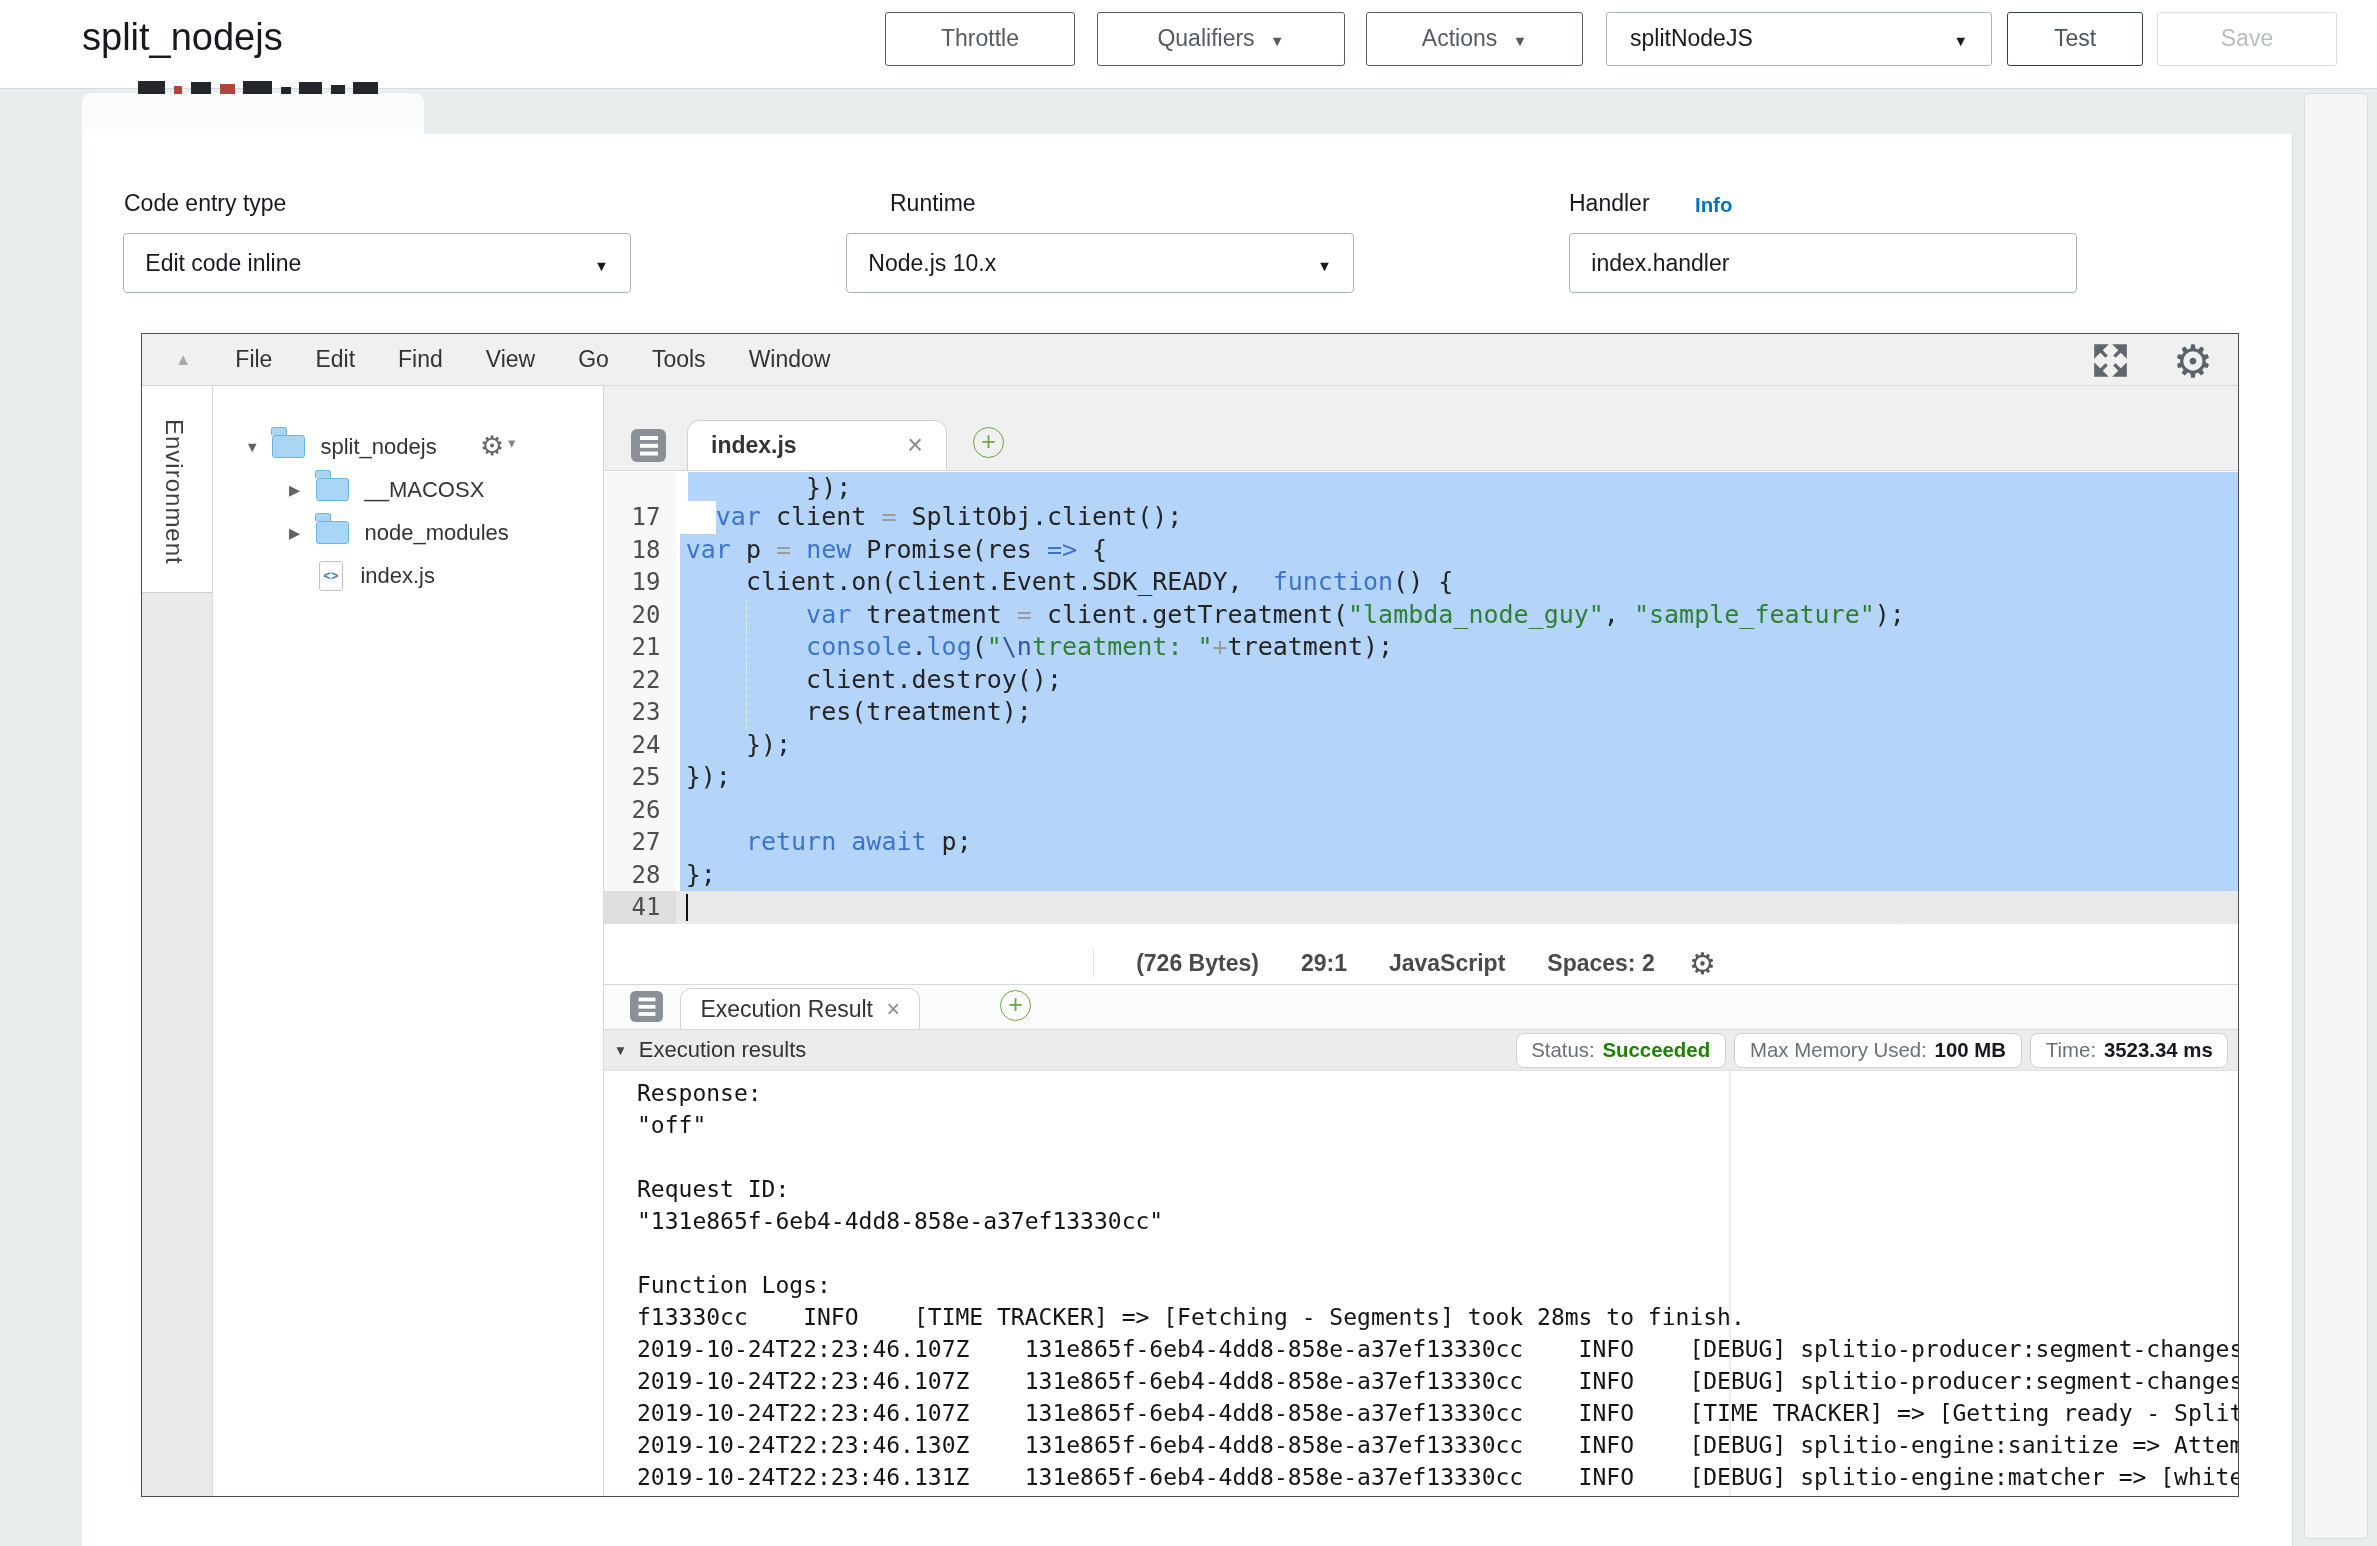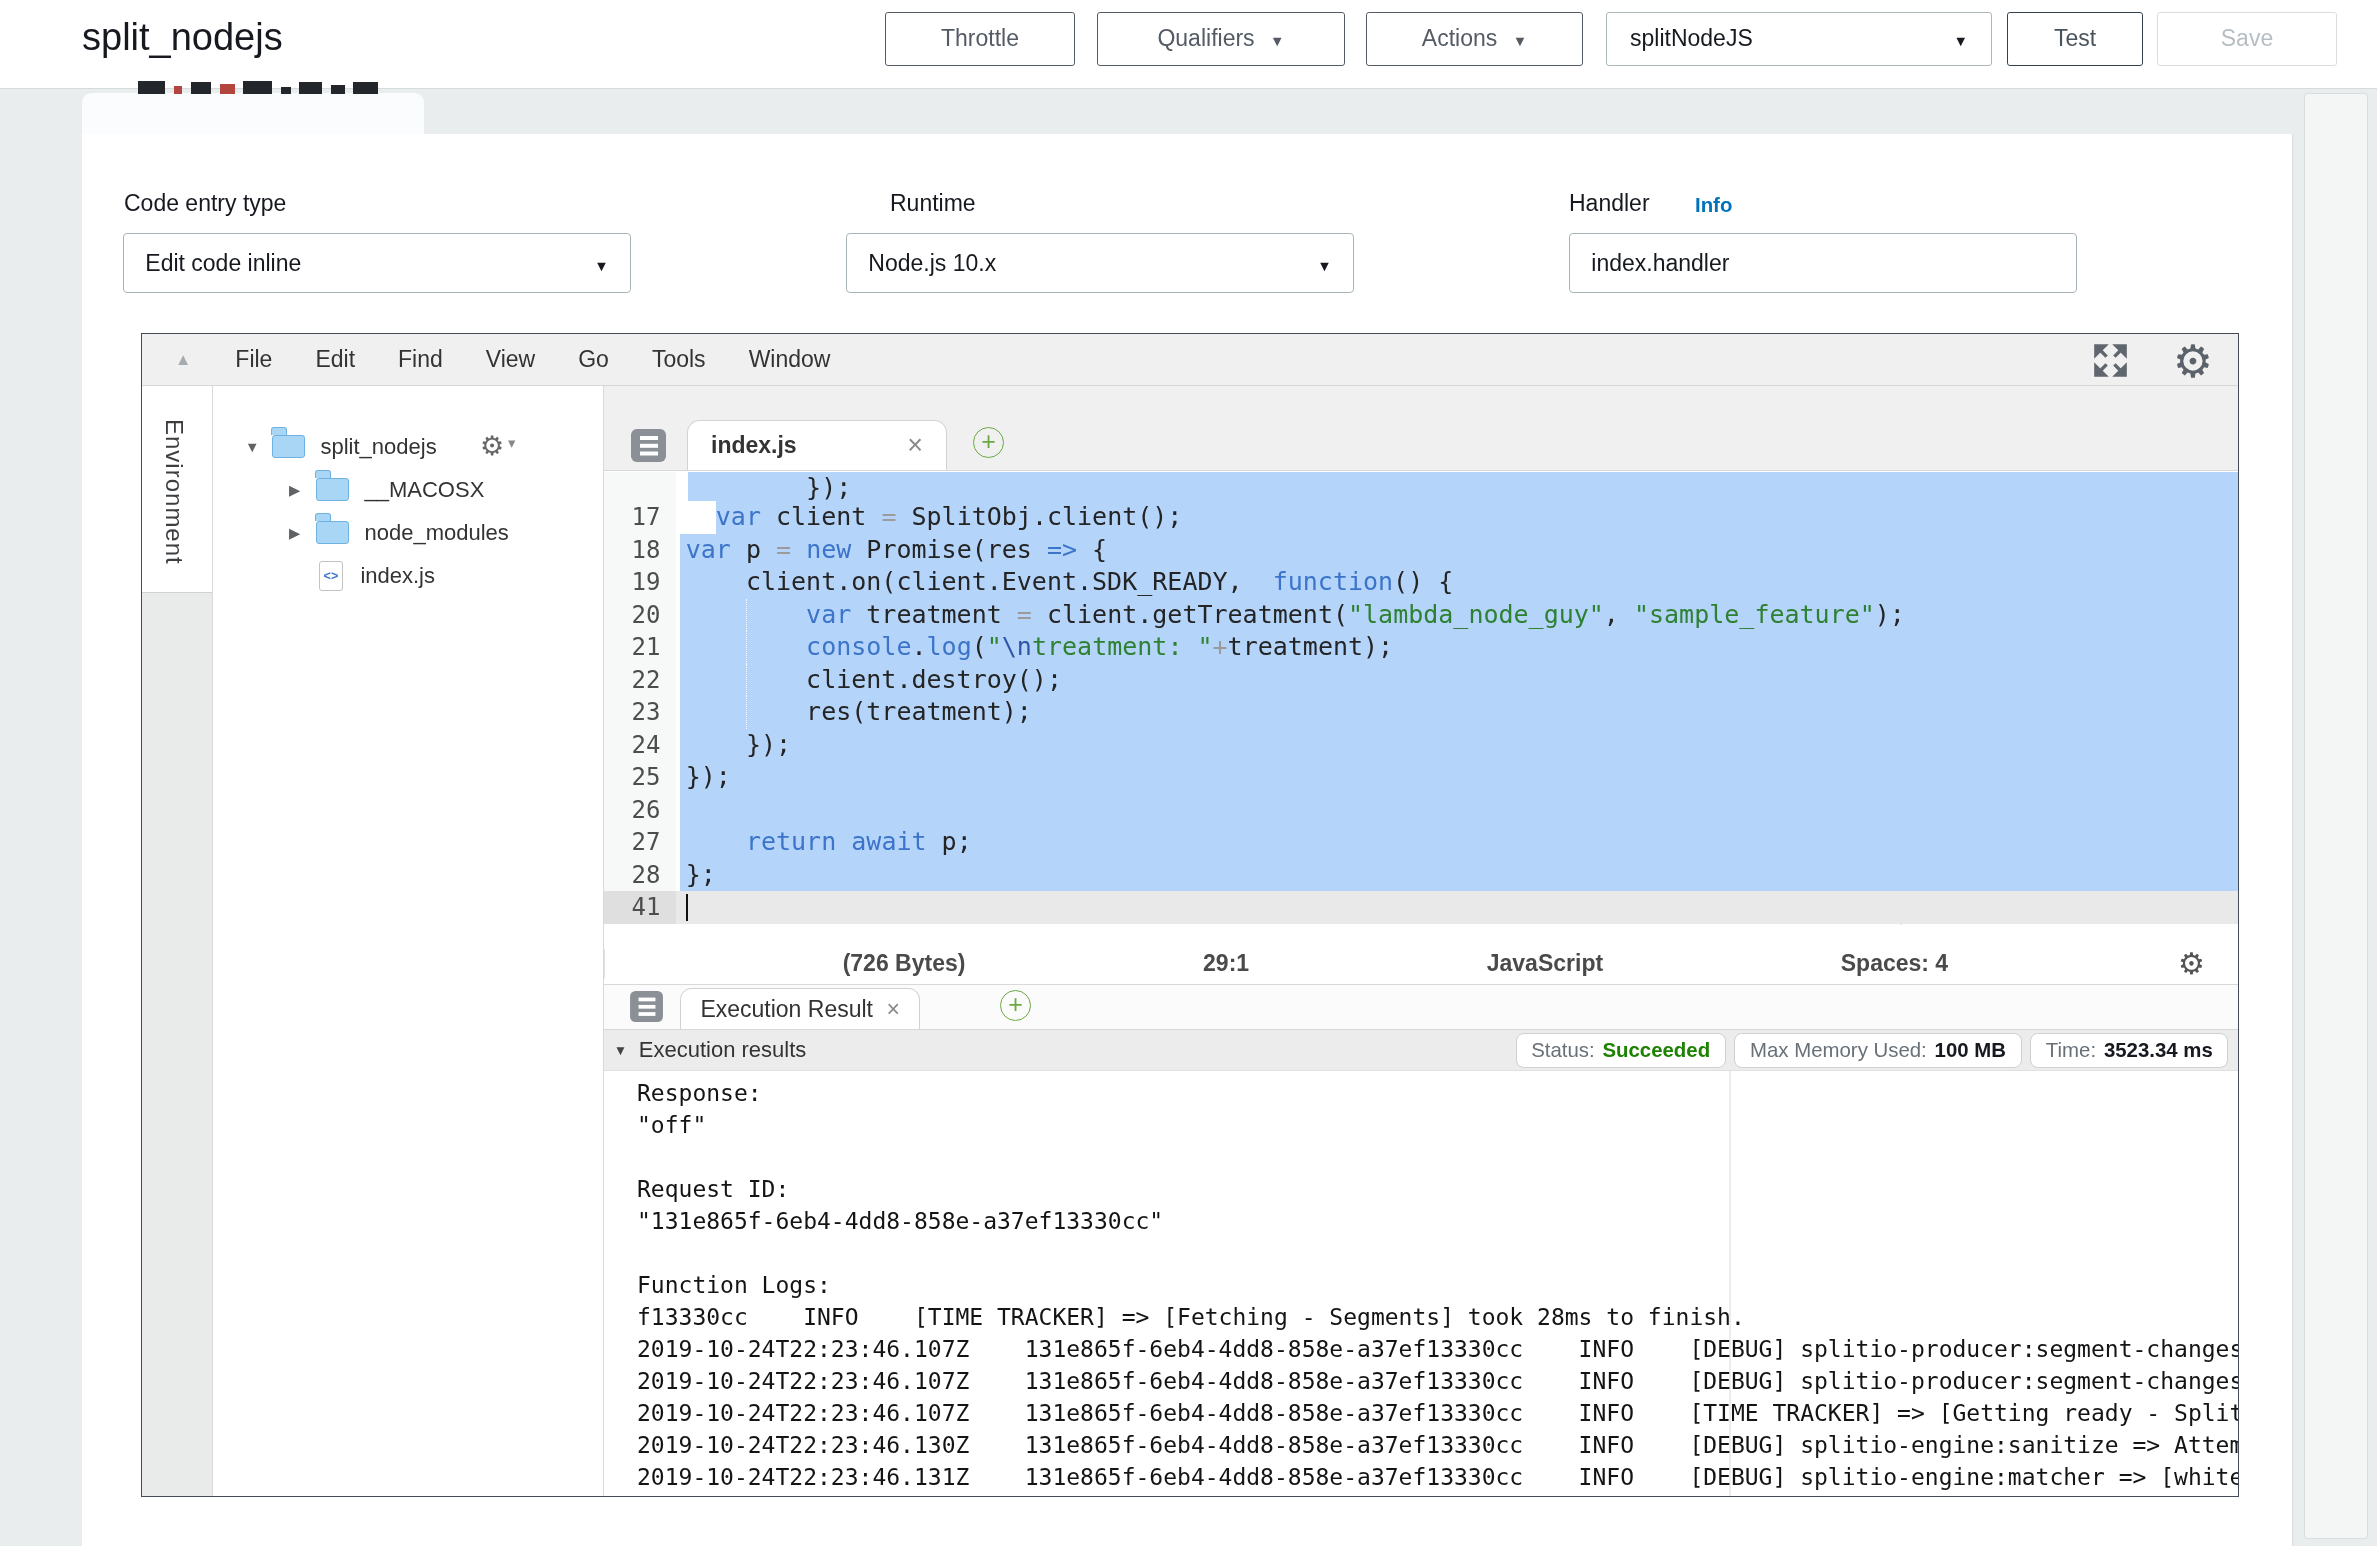--- a/index.html
+++ b/index.html
@@ -114,21 +114,21 @@
   .sel-sliver>.sel-bg{left:11.6px}
   .indent-guide{position:absolute;left:70px;top:0;bottom:0;border-left:1.9px dotted rgba(255,255,255,.9);z-index:1}
   .code-row.active{background:#e9e9e9}
   .active .gutter-cell{background:#dfdfdf}
   .caret-bar{position:absolute;left:9.7px;top:2.9px;width:1.9px;height:27px;background:#101010;z-index:3}
   .tk-t{color:#242424}.tk-k{color:#3b74c9}.tk-s{color:#2e8033}.tk-e{color:#2f55a4}.tk-o{color:#9b9b9b}
 
   
   #statusbar{position:absolute;left:462px;top:608px;right:0;height:43px;background:#fff;
              border-bottom:1px solid #d8d8d8;box-sizing:border-box;display:flex;align-items:center;
-             justify-content:space-between;gap:42px;padding-right:33px;font-size:23px;font-weight:bold;color:#4a4a4a}
+             justify-content:center;gap:42px;padding-right:33px;font-size:23px;font-weight:bold;color:#4a4a4a}
   #statusbar .sep{width:1px;height:29px;background:#e2e2e2}
   #status-gear{font-size:30px;font-weight:normal;color:#555;margin-left:-7.8px;cursor:pointer}
 
   
   #exec-tabbar{position:absolute;left:462px;top:651px;right:0;height:45px;background:#fbfbfb;
                border-bottom:1px solid #d8d8d8;box-sizing:border-box}
   #tablist-exec{left:25px;top:4.9px;transform:scale(.94)}
   #tab-exec{position:absolute;left:76px;bottom:0;height:41px;background:#fff;border:1px solid #d2d2d2;
             border-bottom:none;border-radius:11.6px 11.6px 0 0;display:flex;align-items:center;padding:0 19.4px;
             font-size:23px;color:#333;box-sizing:border-box;cursor:pointer}
@@ -336,21 +336,21 @@
         <span class="gutter-cell">41</span>
         <div class="code-cell"><div class="caret-bar"></div><span class="code-text"></span></div>
       </div>
     </div>
 
   <div id="statusbar">
     <span class="sep"></span>
     <span>(726 Bytes)</span>
     <span>29:1</span>
     <span>JavaScript</span>
-    <span>Spaces: 4</span>
+    <span>Spaces: 2</span>
     <span id="status-gear" class="gear-glyph"></span>
   </div>
 
   <div id="exec-tabbar">
     <span class="tablist-icon" id="tablist-exec"></span>
     <div id="tab-exec">
       <span>Execution Result</span>
       <span class="close-x">×</span>
     </div>
     <span class="plus-circle" id="plus-exec">+</span>

